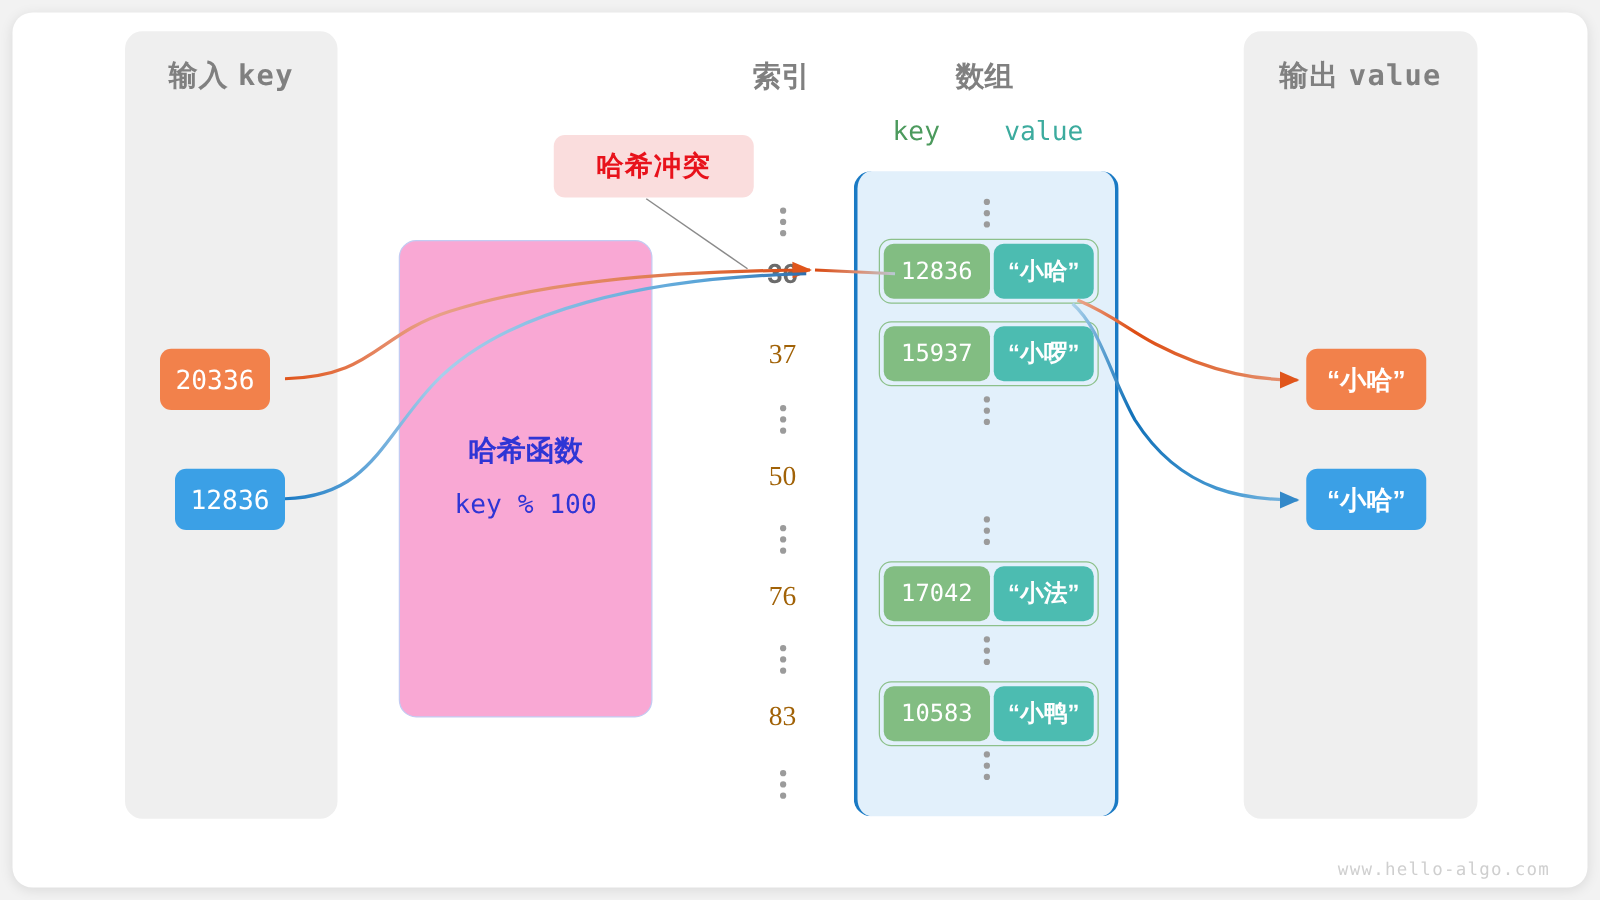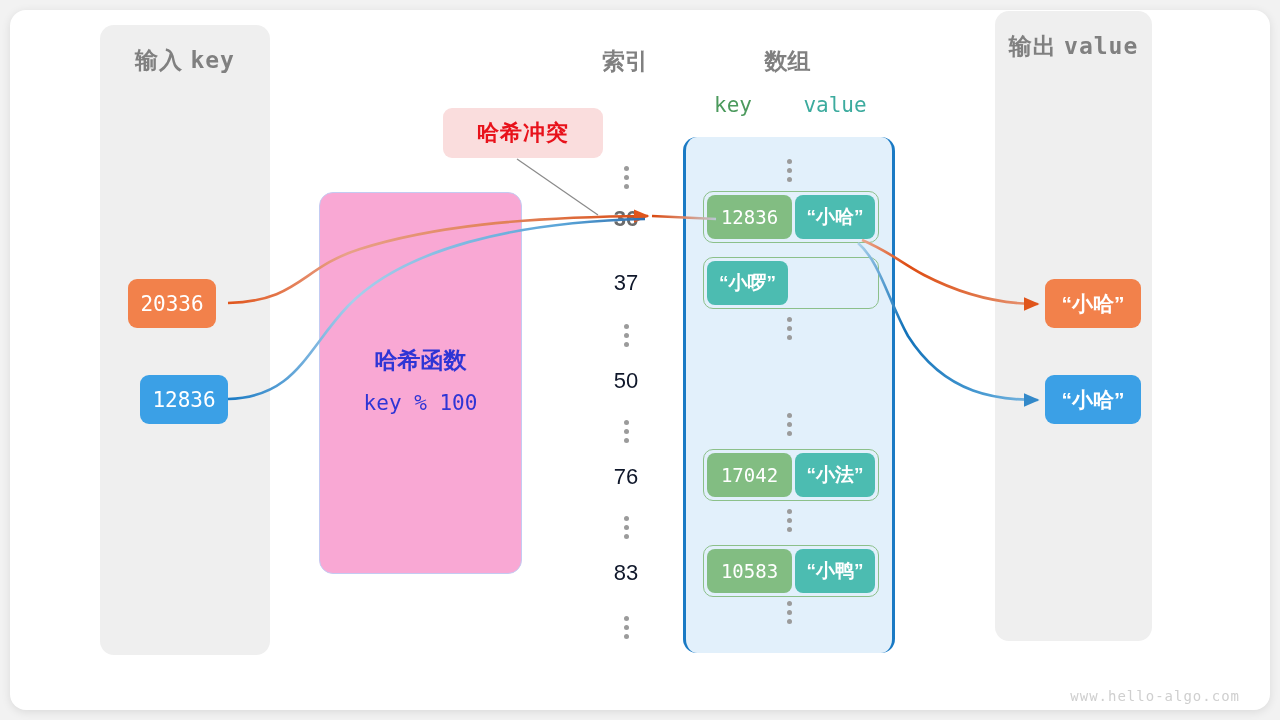--- a/index.html
+++ b/index.html
@@ -29,21 +29,21 @@
     border-radius: 16px;
     box-shadow: 0 2px 10px rgba(0,0,0,0.10);
   }
   
   .panel {
     position: absolute;
     background: #efefef;
     border-radius: 14px;
   }
   #input-panel  { left: 100px; top: 25px; width: 170px; height: 630px; }
-  #output-panel { left: 995px; top: 11px; width: 157px; height: 630px; }
+  #output-panel { left: 995px; top: 25px; width: 187px; height: 630px; }
 
   .panel-title {
     position: absolute;
     top: 20px;
     left: 0;
     width: 100%;
     text-align: center;
     font-size: 23px;
     font-weight: bold;
     color: #808080;
@@ -163,23 +163,23 @@
     width: 92px;
     height: 510px;
   }
   .idx-row {
     position: absolute;
     left: 0;
     width: 92px;
     text-align: center;
   }
   .idx-num {
-    font-family: Liberation Sans, sans-serif;
+    font-family: Liberation Serif, serif;
     font-size: 22px;
-    color: #0f172a;
+    color: #a16207;
   }
   .idx-num.hl {
     color: #6b6b6b;
     font-weight: bold;
     font-family: "Liberation Sans", "DejaVu Sans", sans-serif;
   }
   .vdots {
     display: inline-block;
     width: 5px;
   }
@@ -317,20 +317,21 @@
       <div class="idx-row" style="top: 476px;"><span class="vdots"><i></i><i></i><i></i></span></div>
     </div>
 
   <div id="array-panel" style="background: rgb(226, 240, 251); border-left-color: rgb(26, 122, 196); border-right-color: rgb(26, 122, 196);">
       <div class="arr-dots" style="top: 22px;"><span class="vdots"><i></i><i></i><i></i></span></div>
       <div class="pair" style="top: 54px;">
         <div class="cell-key">12836</div>
         <div class="cell-val">“小哈”</div>
       </div>
       <div class="pair" style="top: 120px;">
+        <div class="cell-key">15937</div>
         <div class="cell-val">“小啰”</div>
       </div>
       <div class="arr-dots" style="top: 180px;"><span class="vdots"><i></i><i></i><i></i></span></div>
       <div class="arr-dots" style="top: 276px;"><span class="vdots"><i></i><i></i><i></i></span></div>
       <div class="pair" style="top: 312px;">
         <div class="cell-key">17042</div>
         <div class="cell-val">“小法”</div>
       </div>
       <div class="arr-dots" style="top: 372px;"><span class="vdots"><i></i><i></i><i></i></span></div>
       <div class="pair" style="top: 408px;">

